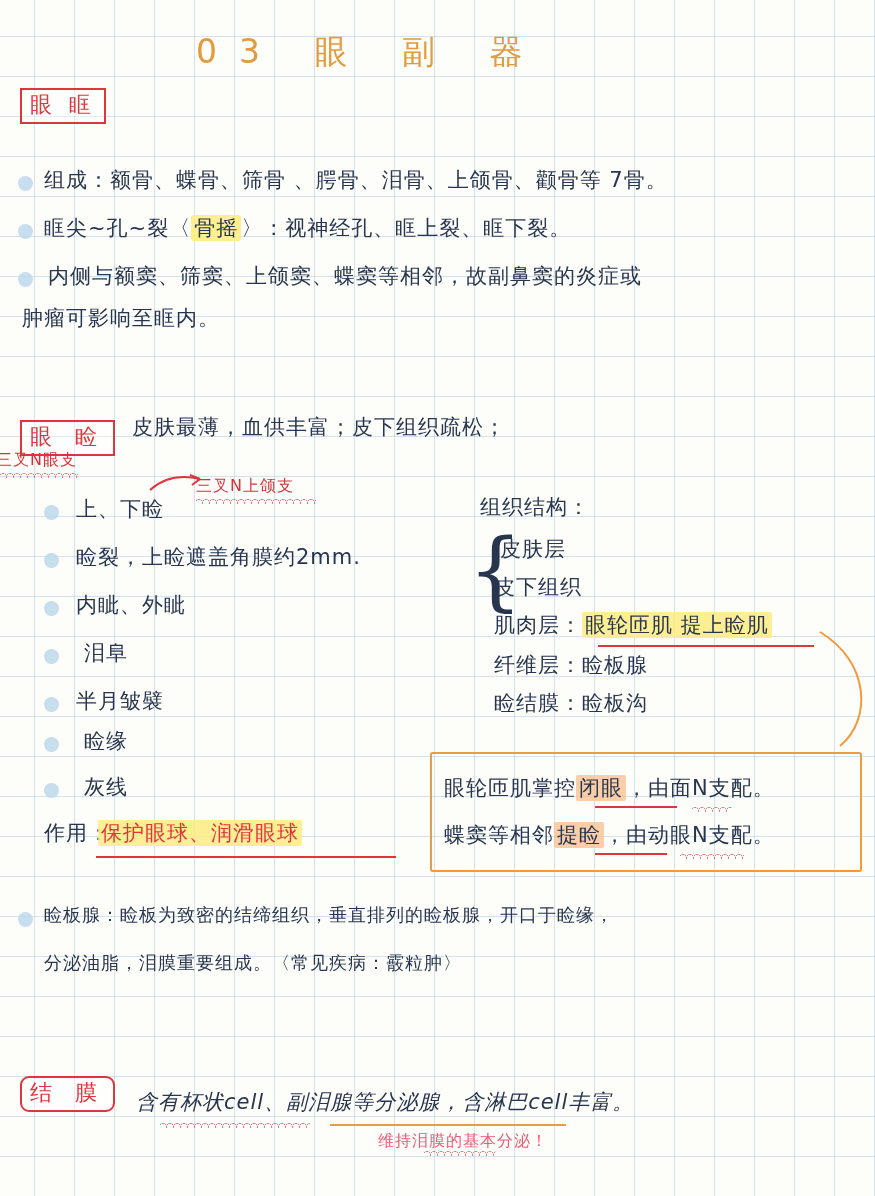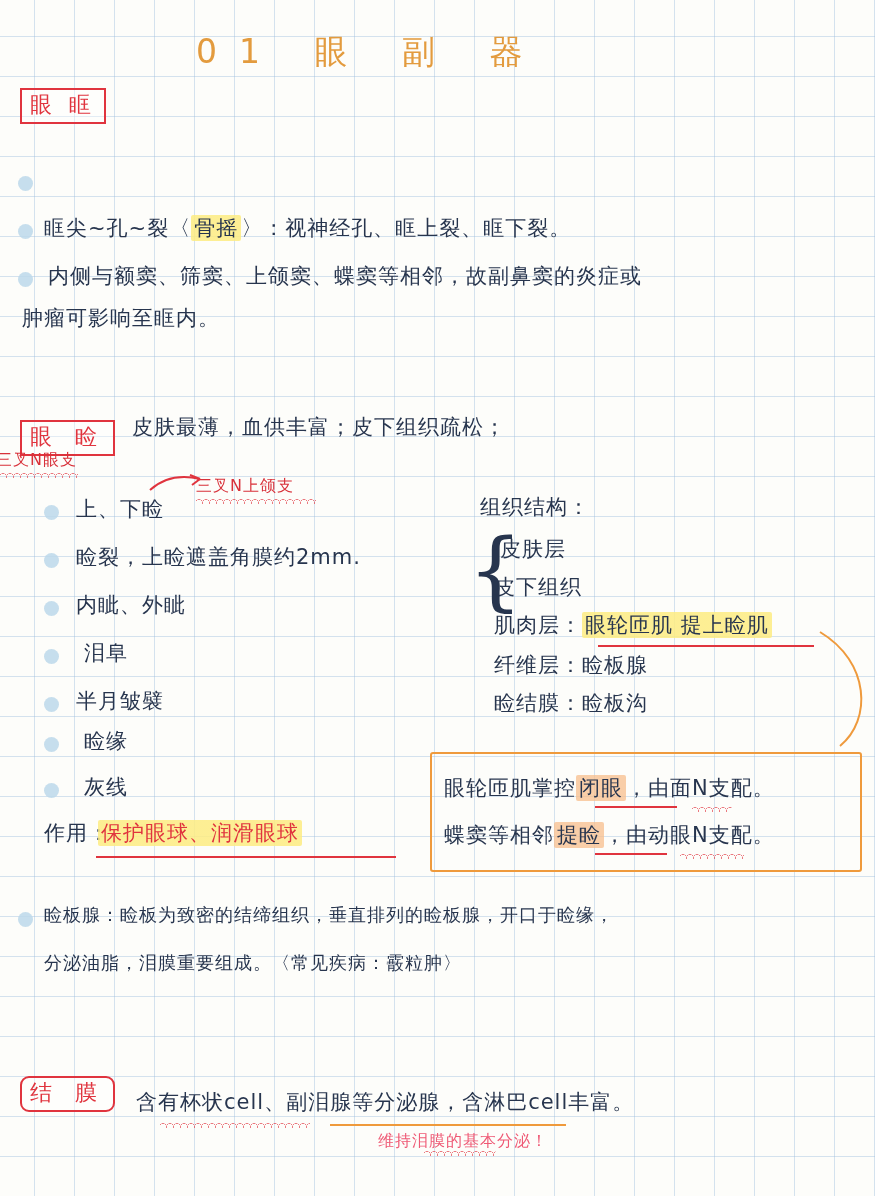--- a/index.html
+++ b/index.html
@@ -100,25 +100,26 @@
     color: #27354e;
     font-family: "DejaVu Serif", serif;
     line-height: 1;
   }
 </style>
 </head>
 <body>
 
 <div id="page">
 
-  <div class="abs hw title" style="left:196px; top:30px;">01 眼 副 器</div>
+  <div class="abs hw title" style="left:196px; top:30px;">03 眼 副 器</div>
 
   <div class="abs redbox" style="left:20px; top:88px;">眼 眶</div>
 
   <div class="abs bullet" style="left:18px; top:176px;"></div>
+  <div class="abs hw line blue" style="left:44px; top:167px;">组成：额骨、蝶骨、筛骨 、腭骨、泪骨、上颌骨、颧骨等 7骨。</div>
 
   <div class="abs bullet" style="left:18px; top:224px;"></div>
   <div class="abs hw line blue" style="left:44px; top:215px;">
     <span>眶尖~孔~裂〈</span><span class="hl-yellow">骨摇</span><span>〉：视神经孔、眶上裂、眶下裂。</span>
   </div>
 
   <div class="abs bullet" style="left:18px; top:272px;"></div>
   <div class="abs hw line blue" style="left:48px; top:263px;">内侧与额窦、筛窦、上颌窦、蝶窦等相邻，故副鼻窦的炎症或</div>
   <div class="abs hw line blue" style="left:22px; top:305px;">肿瘤可影响至眶内。</div>
 
@@ -198,20 +199,20 @@
   </div>
   <div class="abs ubar-red" style="left:595px; top:853px; width:72px;"></div>
   <div class="abs squiggle-red" style="left:680px; top:853px; width:64px;"></div>
 
   <div class="abs bullet" style="left:18px; top:912px;"></div>
   <div class="abs hw line-sm blue" style="left:44px; top:951px;">分泌油脂，泪膜重要组成。〈常见疾病：霰粒肿〉</div>
   <div class="abs hw line-sm blue" style="left:44px; top:903px;">睑板腺：睑板为致密的结缔组织，垂直排列的睑板腺，开口于睑缘，</div>
 
   <div class="abs redbox" style="left:20px; top:1076px; letter-spacing:8px;border-radius:9px;">结 膜</div>
 
-  <div class="abs hw line blue" style="left:136px; top:1089px;">含有杯状cell、副泪腺等分泌腺，含淋巴cell丰富。</div>
+  <div class="abs hw line blue" style="left:136px; top:1089px;font-style:italic;">含有杯状cell、副泪腺等分泌腺，含淋巴cell丰富。</div>
   <div class="abs squiggle-red" style="left:160px; top:1122px; width:150px;"></div>
   <div class="abs ubar-orange" style="left:330px; top:1124px; width:236px;"></div>
 
   <div class="abs hw line-xs pink" style="left:378px; top:1131px; font-size:16px;">维持泪膜的基本分泌！</div>
   <div class="abs squiggle-red" style="left:424px; top:1150px; width:72px;"></div>
 
 </div>
 
 </body></html>

